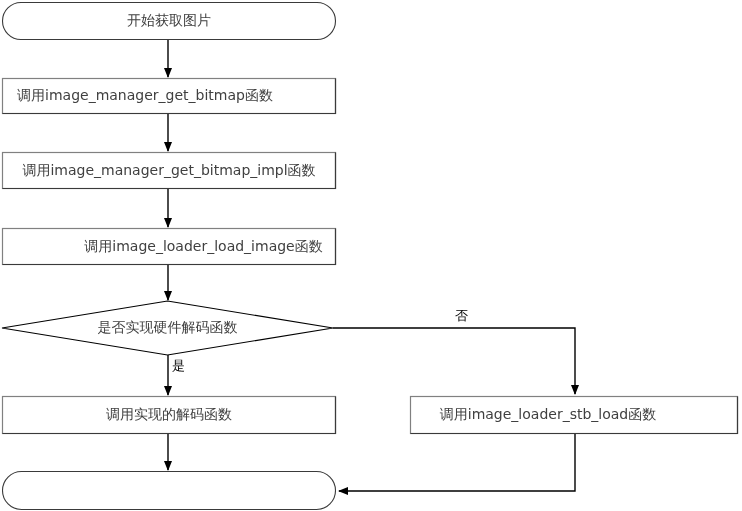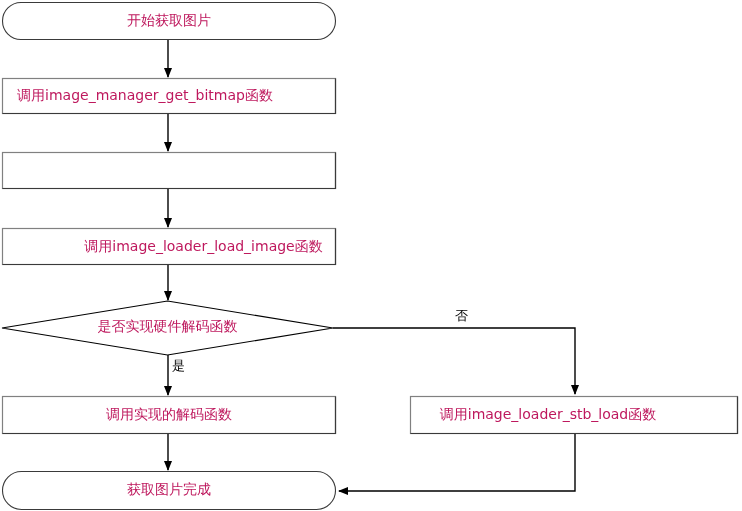--- a/index.html
+++ b/index.html
@@ -21,21 +21,21 @@
     top: 0;
     width: 742px;
     height: 511px;
   }
   .node-label {
     position: absolute;
     display: flex;
     align-items: center;
     justify-content: center;
     text-align: center;
-    color: #be185d;
+    color: #404040;
     font-size: 14px;
     line-height: 1.1;
     white-space: nowrap;
     font-family: "DejaVu Sans", sans-serif;
     pointer-events: none;
   }
   .edge-label {
     position: absolute;
     color: #000000;
     font-size: 13px;
@@ -110,28 +110,28 @@
 
     <line x1="168" y1="434" x2="168" y2="470" stroke="#000000" stroke-width="1.4" marker-end="url(#arrowhead)"></line>
 
     <path d="M575,434 L575,491 L339,491" fill="none" stroke="#000000" stroke-width="1.4" marker-end="url(#arrowhead)"></path>
   </svg>
 
   <div class="node-label" style="left:2px; top:2px; width:334px; height:38px;">开始获取图片</div>
 
   <div class="node-label" style="left:2px; top:78px; width:286px; height:36px;">调用image_manager_get_bitmap函数</div>
 
+  <div class="node-label" style="left:2px; top:152px; width:334px; height:37px;">调用image_manager_get_bitmap_impl函数</div>
 
   <div class="node-label" style="left:2px; top:228px; width:403px; height:37px;">调用image_loader_load_image函数</div>
 
-  <div class="node-label" style="left:2px; top:301px; width:331px; height:54px;font-family:Liberation Mono, monospace;">是否实现硬件解码函数</div>
+  <div class="node-label" style="left:2px; top:301px; width:331px; height:54px;">是否实现硬件解码函数</div>
 
   <div class="node-label" style="left:2px; top:396px; width:334px; height:38px;text-align:right;">调用实现的解码函数</div>
 
   <div class="node-label" style="left:410px; top:396px; width:276px; height:38px;">调用image_loader_stb_load函数</div>
 
-  <div class="node-label" style="left:2px; top:471px; width:334px; height:38px;">获取图片完成</div>
 
   <div class="edge-label" style="left:172px; top:357px;">是</div>
 
   <div class="edge-label" style="left:455px; top:307px;">否</div>
 
 </div>
 
 </body></html>

